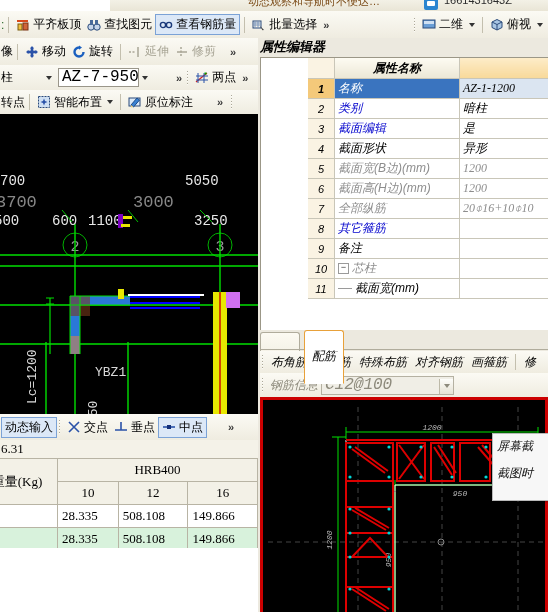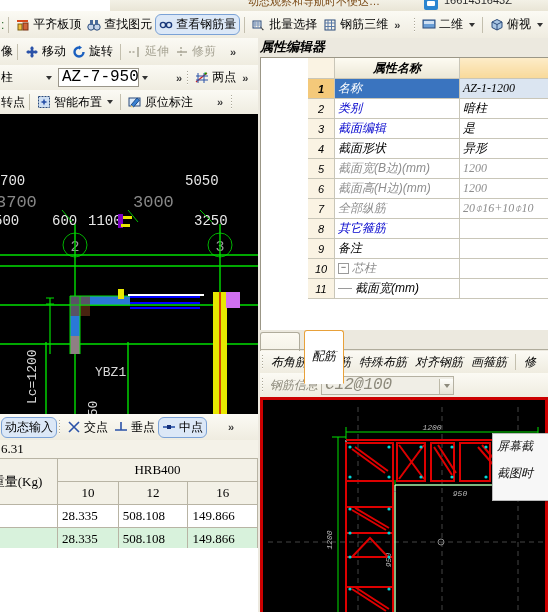--- a/index.html
+++ b/index.html
@@ -13,21 +13,21 @@
   
   .bar{background:linear-gradient(#fbfaf4,#efece0);border-bottom:1px solid #c8c4ae;}
   .gripper{display:inline-block;width:3px;height:16px;margin:0 3px 0 1px;
     background:
       radial-gradient(circle,#fff 40%,transparent 41%) 0 1px/3px 3px repeat-y,
       radial-gradient(circle,#9a9684 40%,transparent 41%) 0 0/3px 3px repeat-y;
     vertical-align:middle;opacity:.8;}
   .sep{display:inline-block;width:1px;height:16px;background:#c3bfae;margin:0 4px;vertical-align:middle;}
   .tbtn{display:inline-flex;align-items:center;gap:3px;padding:1px 3px;vertical-align:middle;
         white-space:nowrap;cursor:default;}
-  .tbtn.framed{border:1px solid #7ba2d6;background:#dce8f7;border-radius:6px;}
+  .tbtn.framed{border:1px solid #7ba2d6;background:#dce8f7;border-radius:0;}
   .tbtn.dis{color:#a9a696;}
   .chev{color:#3a3a3a;font-weight:bold;font-size:11px;padding:0 3px;}
   .ico{display:inline-block;width:14px;height:14px;position:relative;flex:0 0 14px;}
 
   
   #topstrip{position:absolute;left:0;top:0;width:548px;height:11px;overflow:hidden;
     background:linear-gradient(#f3f1e6,#e9e5d6);}
   #topstrip .tsLeft{position:absolute;left:0;top:0;width:110px;height:11px;background:#fff;}
   #topstrip .ts1{position:absolute;left:248px;top:-6px;font-size:11px;color:#7a4a16;white-space:nowrap;}
   #topstrip .ts2{position:absolute;left:444px;top:-6px;font-size:11px;color:#2c2c2c;white-space:nowrap;}
@@ -190,29 +190,20 @@
         <span class="ico">
           <svg width="14" height="14" viewBox="0 0 14 14">
             <rect x="1" y="3" width="8" height="7" fill="none" stroke="#2a4a7a"></rect>
             <path d="M1 5h8M1 7h8M3 3v7M6 3v7" stroke="#7a95bb"></path>
             <path d="M8 8 l4 4 -1.5 .3 z" fill="#333"></path>
           </svg>
         </span>
         <span>批量选择</span>
       </span>
 
-      <span class="tbtn">
-        <span class="ico">
-          <svg width="14" height="14" viewBox="0 0 14 14">
-            <rect x="2" y="2" width="10" height="10" fill="none" stroke="#2a4a7a"></rect>
-            <path d="M5 2v10M8.5 2v10M2 5h10M2 8.5h10" stroke="#5a7aa8"></path>
-          </svg>
-        </span>
-        <span>钢筋三维</span>
-      </span>
 
       <span class="chev">»</span>
     </div>
   </div>
 
   <div id="tbRightGroup">
     <span class="gripper"></span>
     <span class="tbtn">
       <span class="ico">
         <svg width="14" height="12" viewBox="0 0 14 12">

